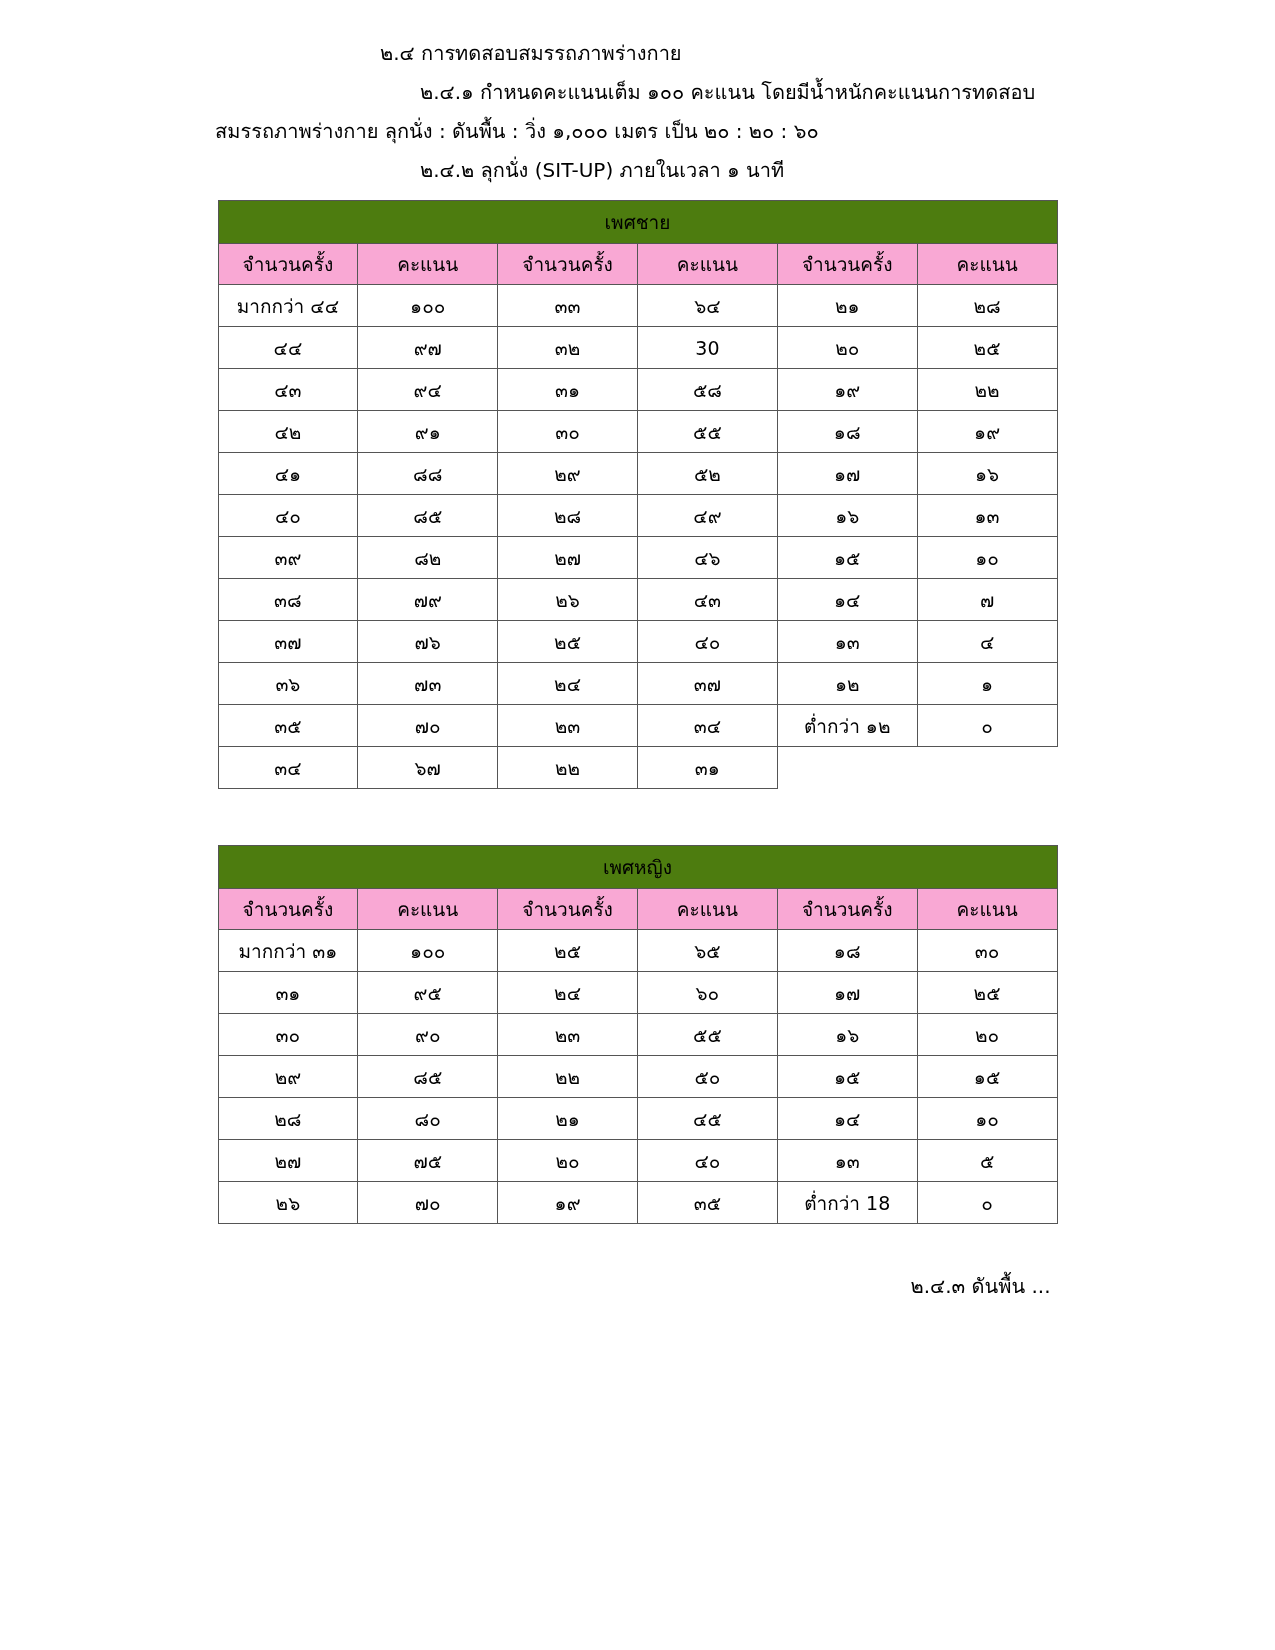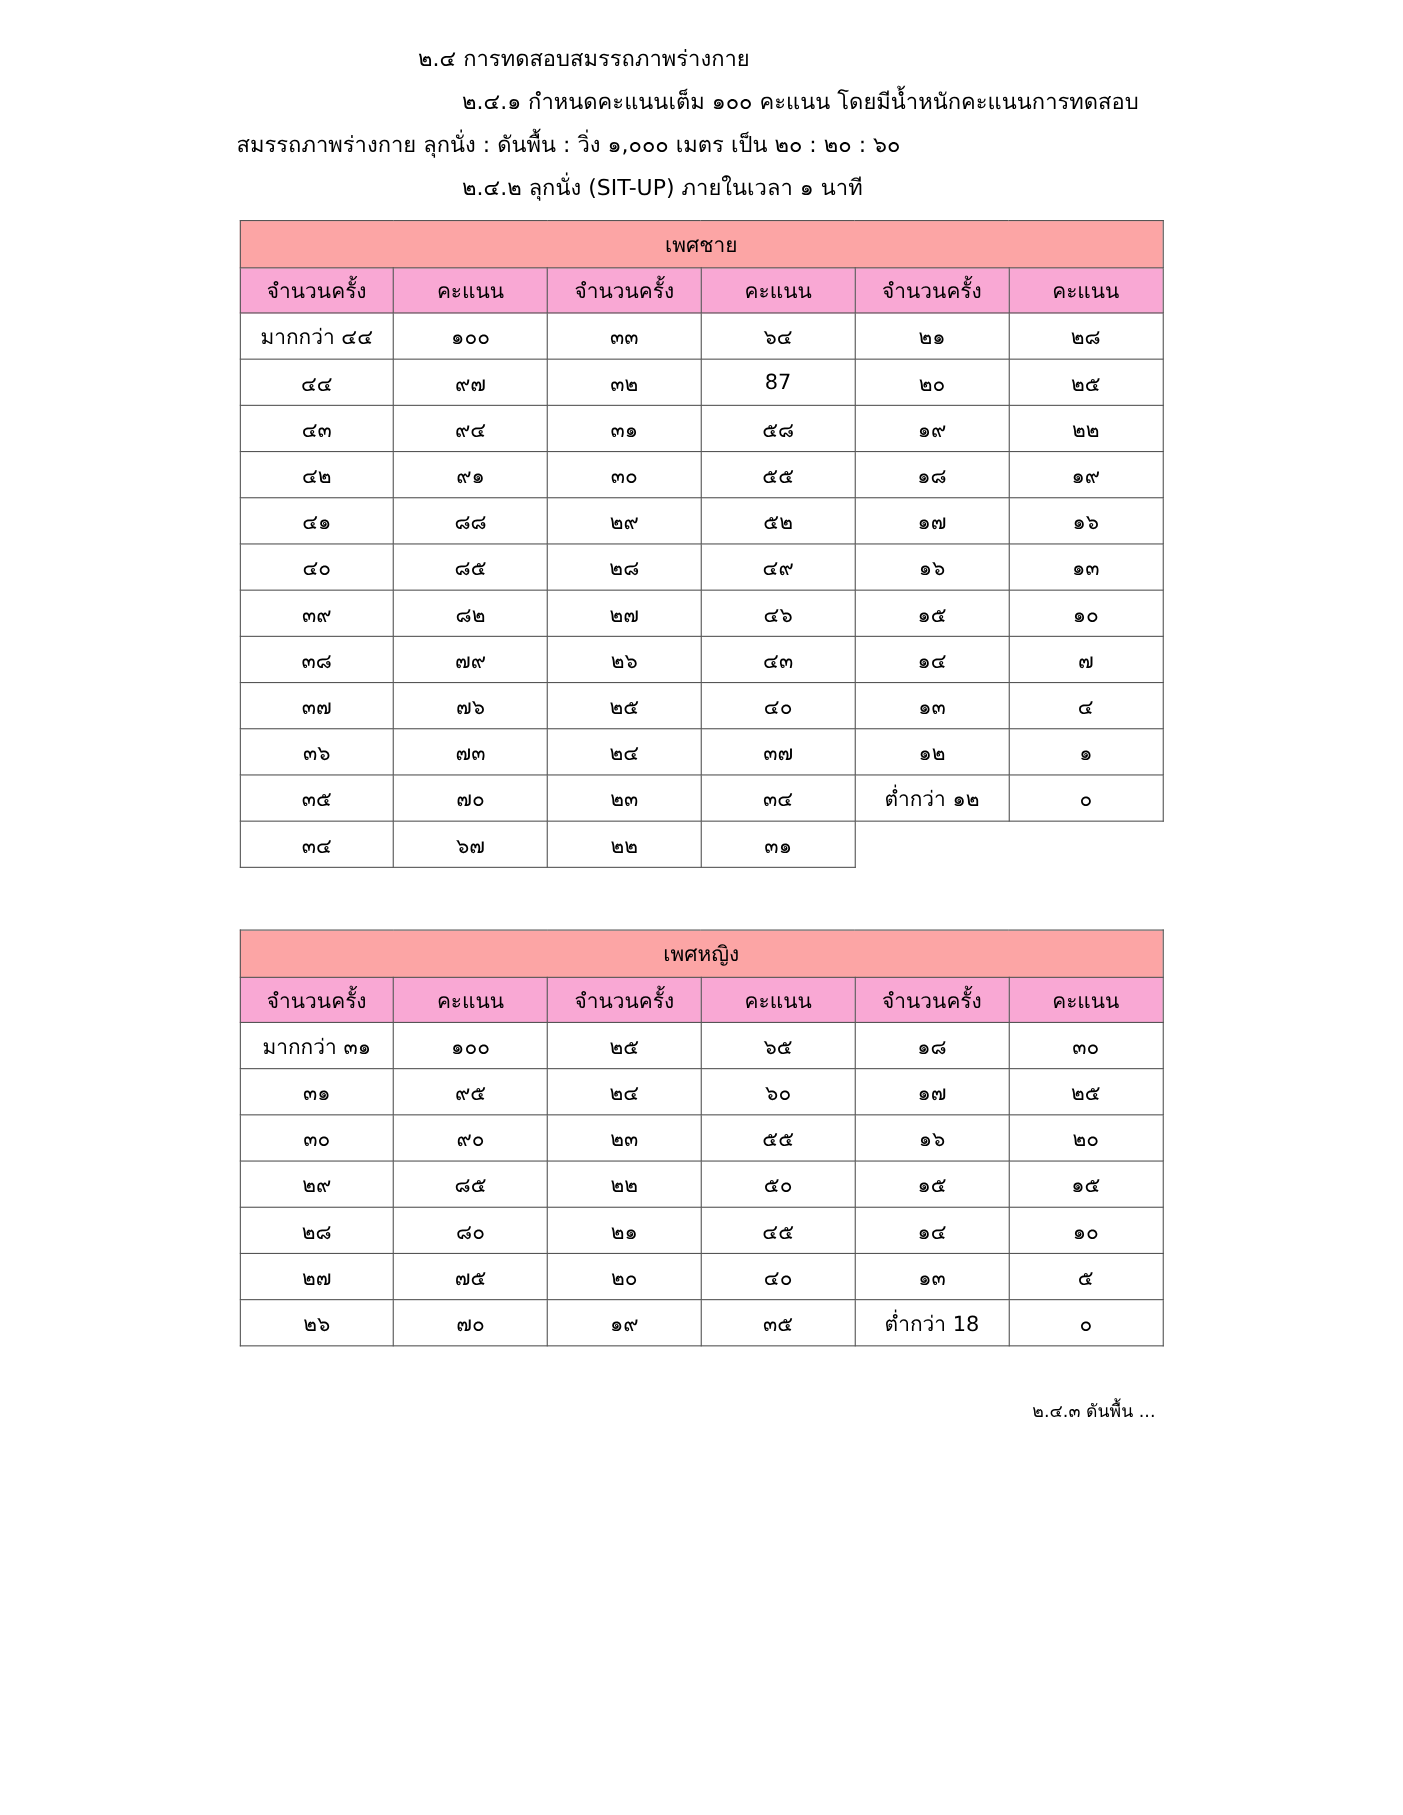--- a/index.html
+++ b/index.html
@@ -55,35 +55,35 @@
   table.score td, table.score th {
     border: 1px solid #555555;
     height: 41px;
     text-align: center;
     vertical-align: middle;
     font-size: 19px;
     font-weight: normal;
     padding: 0;
   }
   table.score th.title {
-    background: #fca5a5;
+    background: #4d7c0f;
     height: 42px;
     font-size: 19px;
   }
   table.score th.colhead {
     background: #f9a8d4;
     height: 40px;
   }
   .tbl-wrap-1 { margin-top: 10px; }
   .tbl-wrap-2 { margin-top: 56px; }
   .footer-note {
     width: 840px;
     margin: 46px auto 0 auto;
     text-align: right;
-    font-size: 16px;
+    font-size: 20px;
     padding-right: 14px;
   }
   .empty-cell { border: none !important; }
 </style>
 </head>
 <body>
 
 <div class="page">
 
 
@@ -115,21 +115,21 @@
           <td>๑๐๐</td>
           <td>๓๓</td>
           <td>๖๔</td>
           <td>๒๑</td>
           <td>๒๘</td>
         </tr>
         <tr>
           <td>๔๔</td>
           <td>๙๗</td>
           <td>๓๒</td>
-          <td>87</td>
+          <td>30</td>
           <td>๒๐</td>
           <td>๒๕</td>
         </tr>
         <tr>
           <td>๔๓</td>
           <td>๙๔</td>
           <td>๓๑</td>
           <td>๕๘</td>
           <td>๑๙</td>
           <td>๒๒</td>

